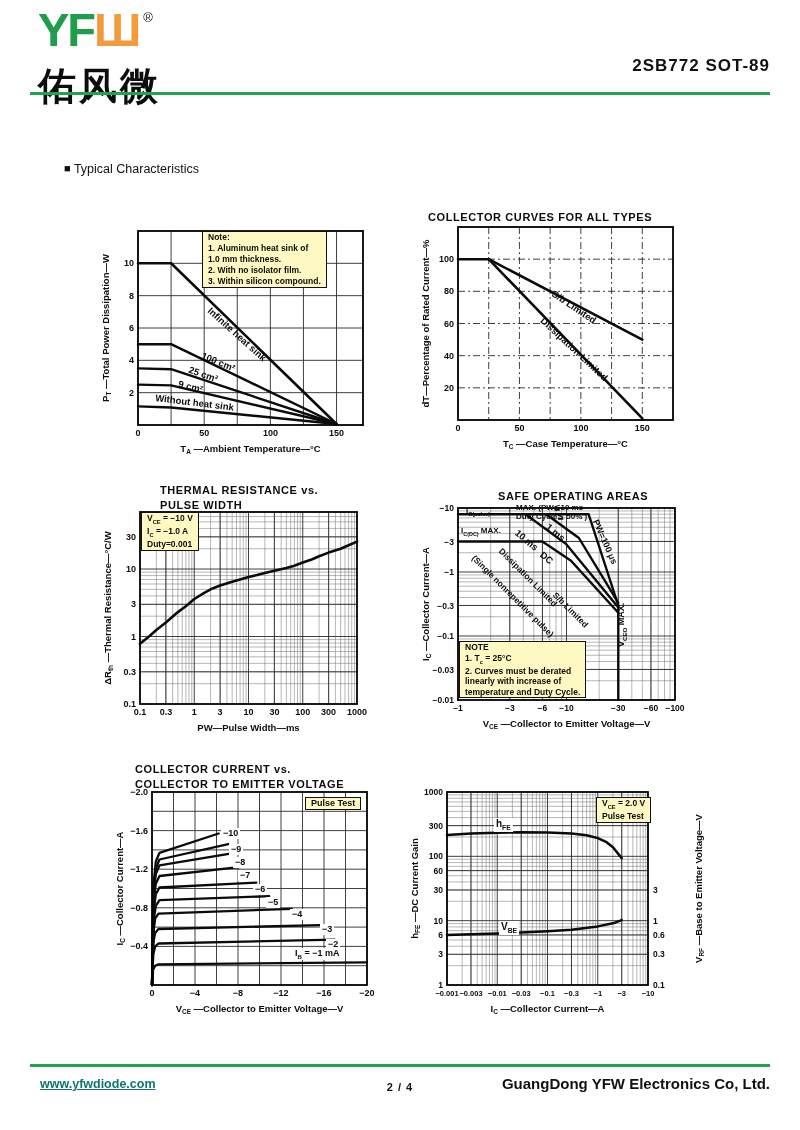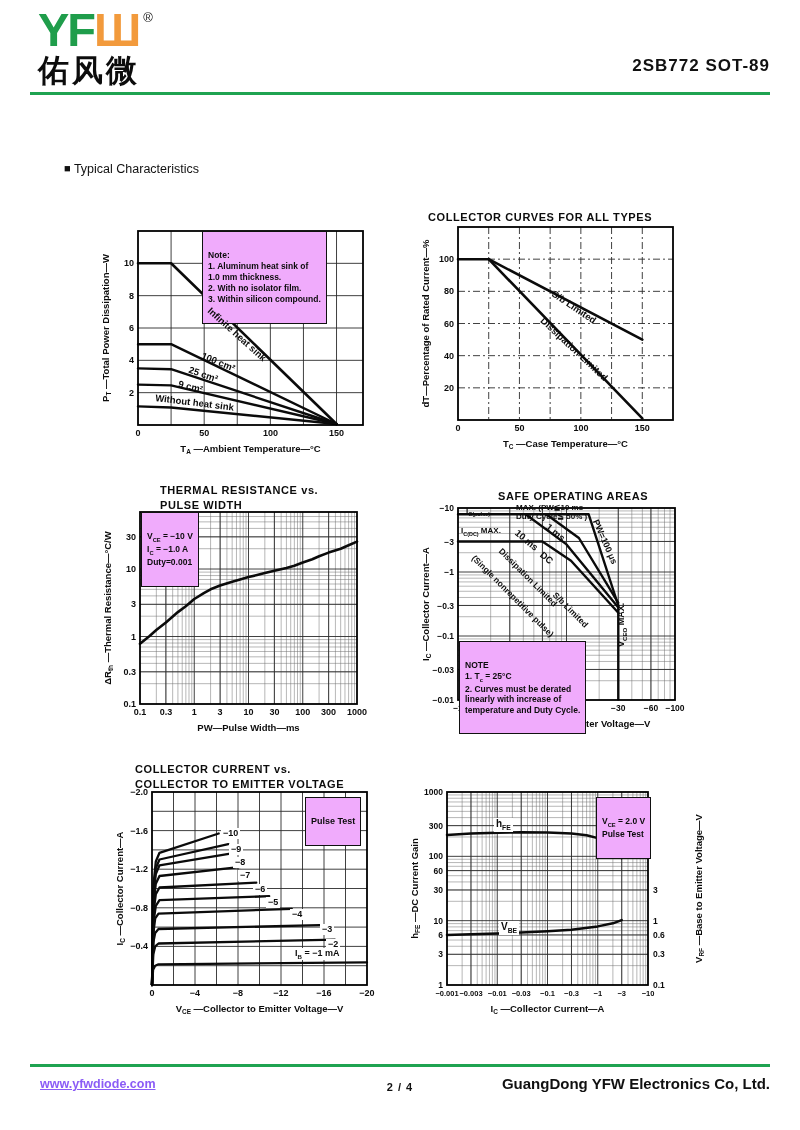--- a/index.html
+++ b/index.html
@@ -2,34 +2,34 @@
 <html><head>
 <meta charset="utf-8">
 <style>
   html,body{margin:0;padding:0;background:#e8e8e8;}
   #page{position:relative;width:800px;height:1130px;background:#ffffff;margin:0 auto;
         font-family:"Liberation Sans",sans-serif;color:#111;overflow:hidden;}
   .logo{position:absolute;left:38px;top:6px;line-height:1;}
   .lg-green{color:#1f9d4b;font-size:47px;font-weight:800;letter-spacing:-2px;}
   .lg-orange{color:#f29a3c;font-size:47px;font-weight:800;}
   .lg-reg{font-size:13px;color:#222;position:relative;top:-24px;left:2px;font-weight:400;}
-  .lg-cn{font-size:31px;font-weight:700;letter-spacing:3px;color:#0c0c0c;margin-top:2px;}
+  .lg-cn{font-size:38px;font-weight:700;letter-spacing:3px;color:#0c0c0c;margin-top:14px;}
   .part{position:absolute;right:30px;top:56px;font-size:17px;font-weight:700;letter-spacing:1px;}
   .rule{position:absolute;left:30px;width:740px;height:3px;background:#1fa351;}
   .rule-top{top:92px}.rule-bottom{top:1064px}
   .section{position:absolute;left:64px;top:162px;font-size:12.5px;color:#111;}
   .bullet{font-size:11px;position:relative;top:-1px;}
   .ctitle{position:absolute;font-size:11px;font-weight:700;letter-spacing:.6px;line-height:1.35;
           white-space:pre-line;color:#0c0c0c;}
   .ann{position:absolute;font-weight:700;white-space:nowrap;transform-origin:0 0;color:#0c0c0c;line-height:1.2;}
   .ann sub{font-size:68%;}
-  .ann.box{border:1.4px solid #111;background:#f0abfc;padding:18px 5px;}
+  .ann.box{border:1.4px solid #111;background:#fef9c3;padding:0 5px;}
   .ann.bg{background:#fff;padding:0 2px;}
   svg text{fill:#0c0c0c;font-family:"Liberation Sans",sans-serif;}
-  .weblink{position:absolute;left:40px;top:1077px;font-size:12.5px;font-weight:700;color:#8b5cf6;}
+  .weblink{position:absolute;left:40px;top:1077px;font-size:12.5px;font-weight:700;color:#0f766e;}
   .pageno{position:absolute;left:0;right:0;top:1081px;text-align:center;font-size:11px;font-weight:700;letter-spacing:1px;}
   .company{position:absolute;right:30px;top:1075px;font-size:15px;font-weight:700;}
 </style>
 </head>
 <body>
 
 <div id="page">
   <div class="logo">
     <span class="lg-green">YF</span><span class="lg-orange">Ш</span><span class="lg-reg">®</span>
     <div class="lg-cn">佑风微</div>

